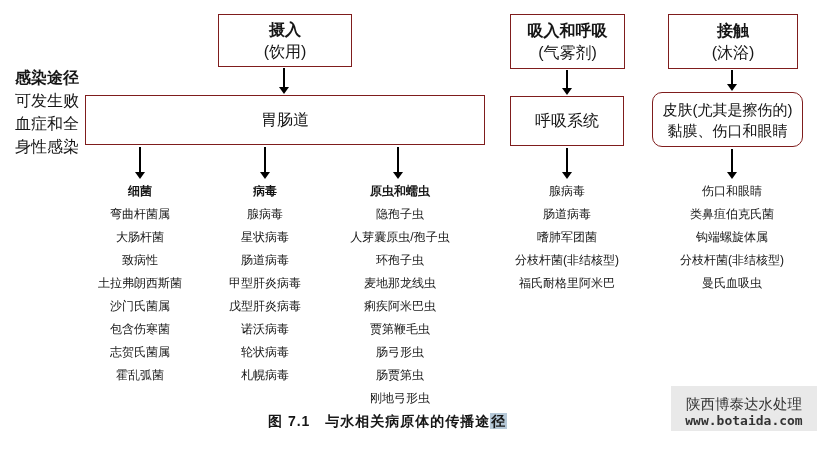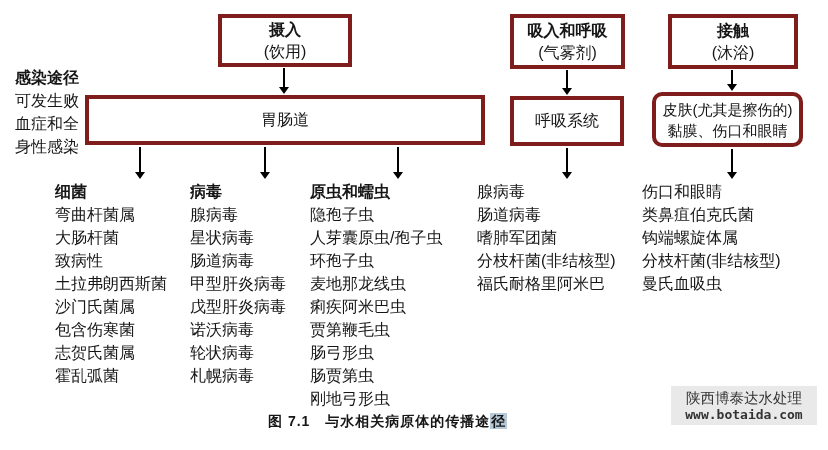--- a/index.html
+++ b/index.html
@@ -2,37 +2,37 @@
 <html><head>
 <meta charset="utf-8">
 <style>
   html,body{margin:0;padding:0;background:#ffffff;}
   .canvas{
     position:relative;width:828px;height:450px;background:#ffffff;overflow:hidden;
     font-family:"Liberation Sans",sans-serif;color:#161616;
   }
   .bold{font-weight:bold;}
   .box{
-    position:absolute;box-sizing:border-box;border:4px solid #7f1d1d;background:#fff;
+    position:absolute;box-sizing:border-box;border:1px solid #7f1d1d;background:#fff;
     display:flex;flex-direction:column;align-items:center;justify-content:center;
     text-align:center;font-size:16px;line-height:22px;
   }
   .left-note{position:absolute;left:15px;top:66px;font-size:16px;line-height:23px;text-align:left;}
   .arrow{position:absolute;width:10px;}
   .arrow .stem{position:absolute;left:4.2px;top:0;bottom:5px;width:1.5px;background:#000;}
   .arrow .head{position:absolute;left:0;bottom:0;width:0;height:0;
     border-left:5px solid transparent;border-right:5px solid transparent;border-top:7px solid #000;}
-  .col{position:absolute;top:180px;text-align:left;font-size:16px;line-height:23px;}
+  .col{position:absolute;top:180px;text-align:center;font-size:12px;line-height:23px;}
   .col-header{font-weight:bold;}
   .skin-box{font-size:15px;line-height:21px;border-radius:10px;}
   .caption{position:absolute;left:268px;top:413px;font-size:14px;font-weight:bold;letter-spacing:1px;}
   .caption .hl{padding:0 1px;}
   .watermark{
     position:absolute;left:671px;top:386px;width:146px;box-sizing:border-box;
-    background:#e9e9e9;text-align:center;padding:4px 0 3px 0;color:#333;
+    background:#e9e9e9;text-align:center;padding:10px 0 3px 0;color:#333;
   }
   .watermark .wm1{font-size:14.5px;line-height:17px;}
   .watermark .wm2{font-family:"DejaVu Sans Mono",monospace;font-size:13px;line-height:15px;font-weight:bold;}
 </style>
 </head>
 <body>
 
 <div class="canvas">
 
   <div class="left-note">

